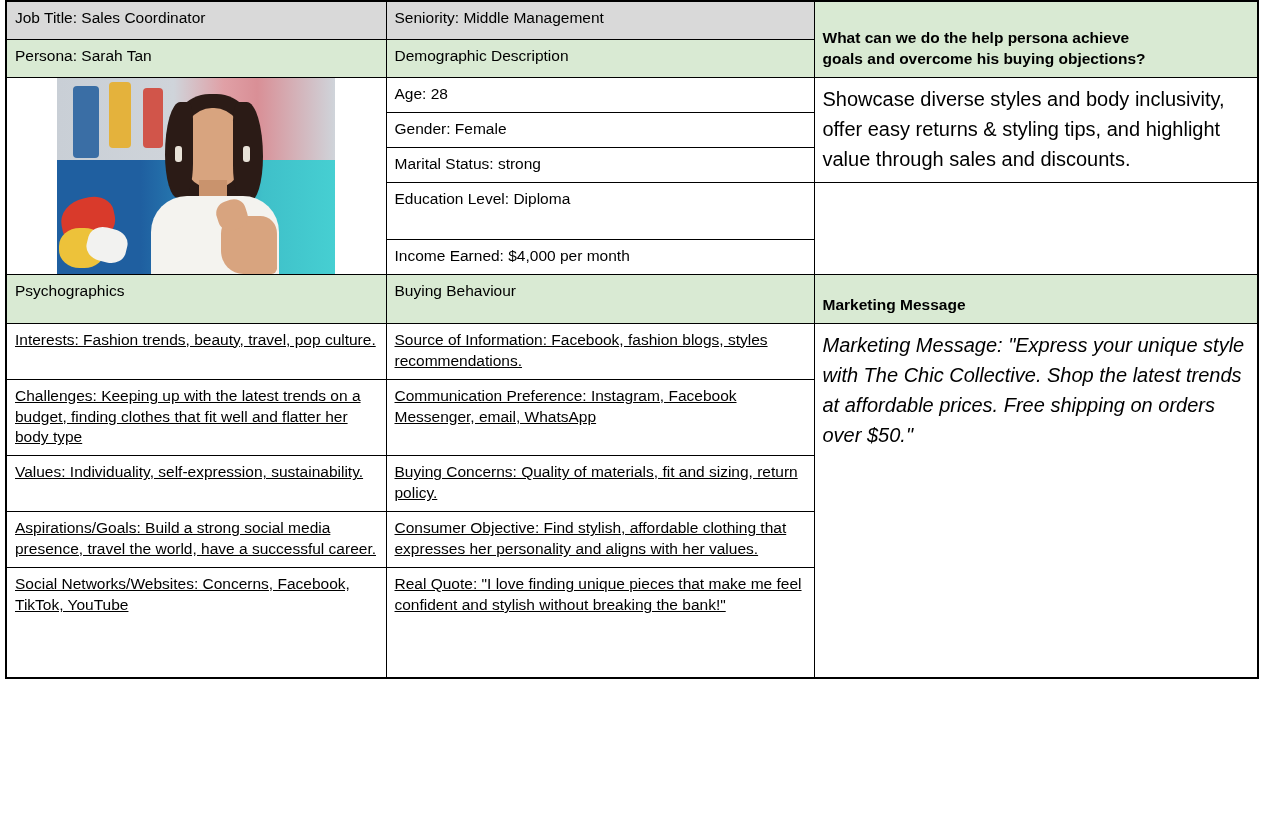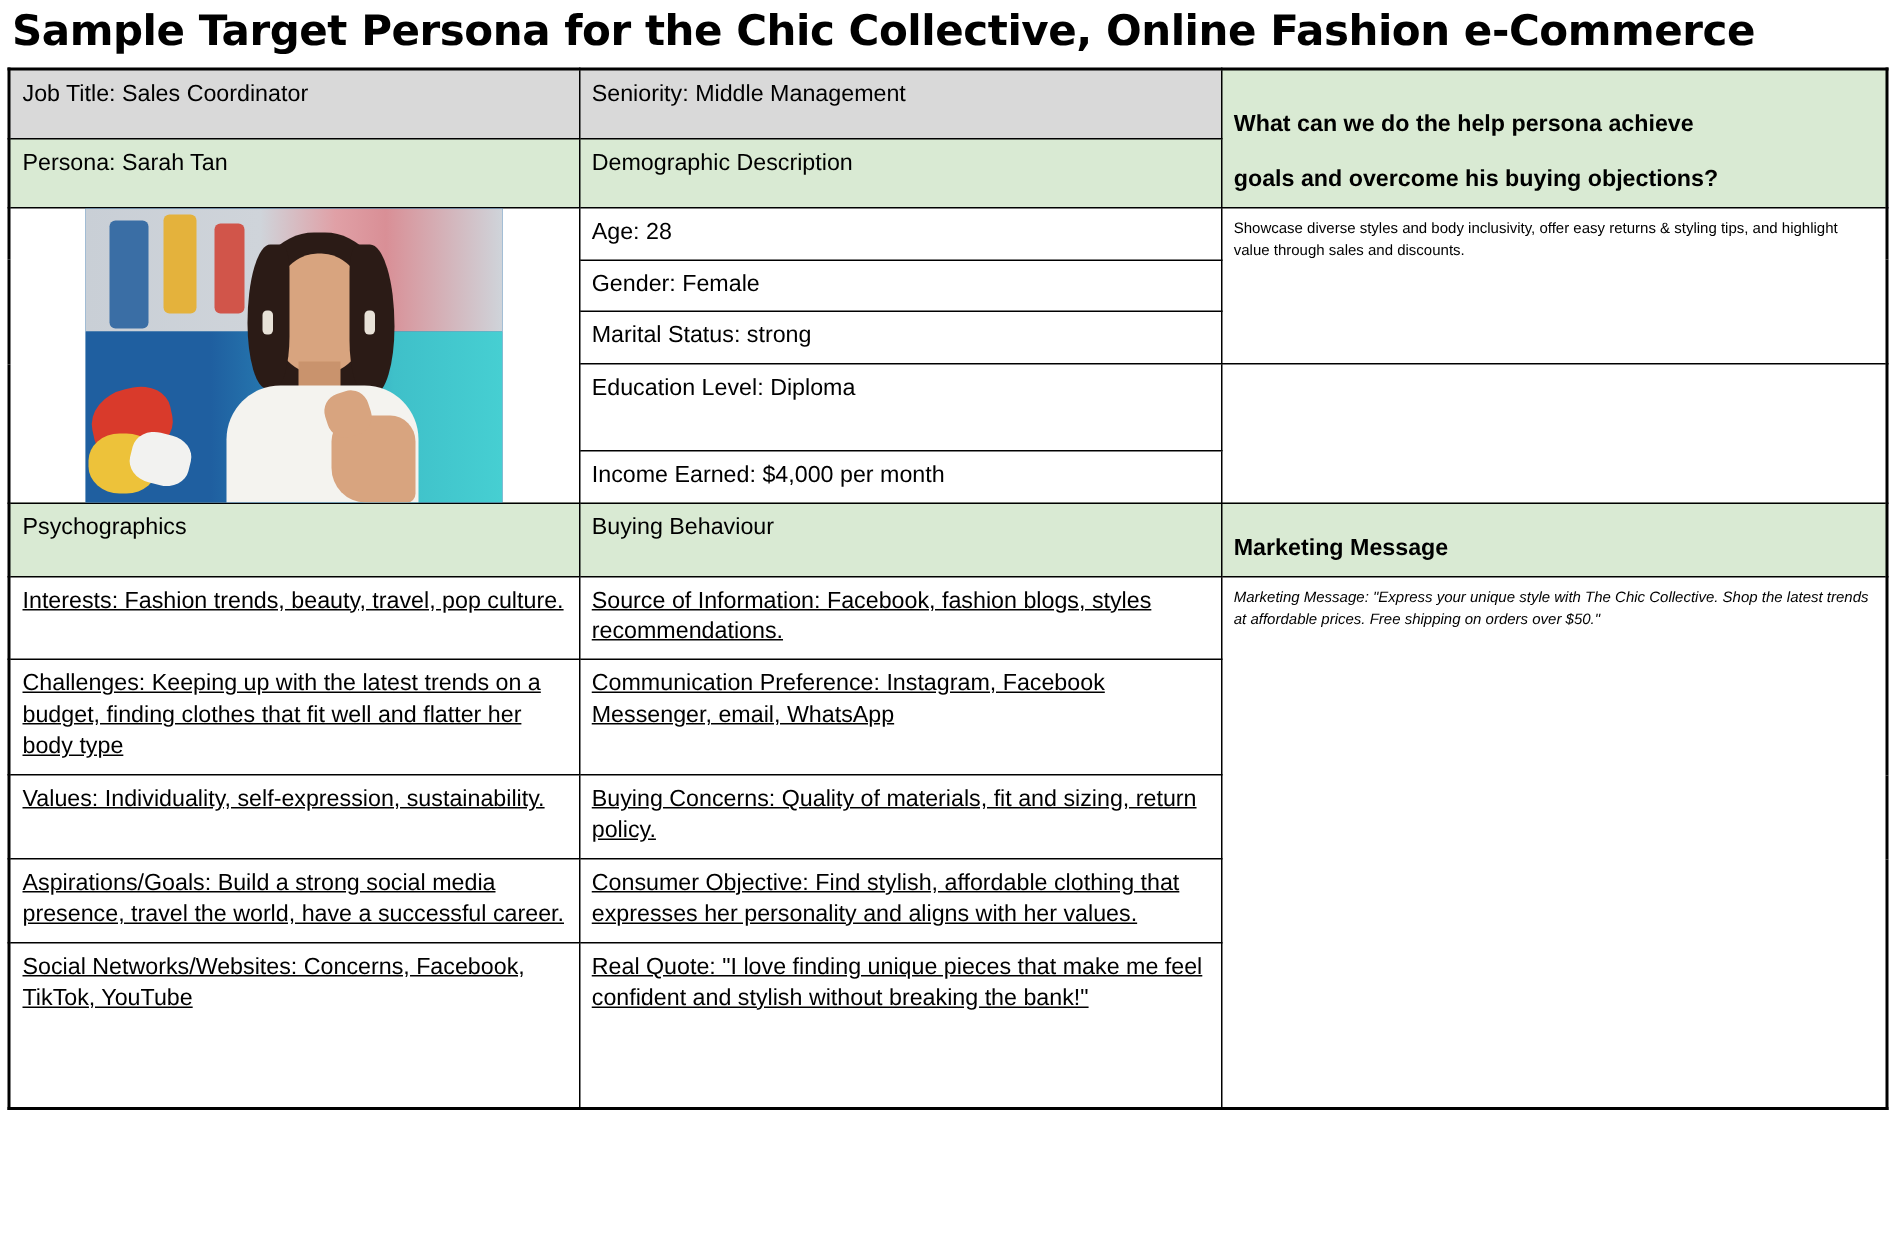--- a/index.html
+++ b/index.html
@@ -155,51 +155,50 @@
   .photo .earring-l {
     position: absolute; left: 50px; top: 58px; width: 7px; height: 16px;
     background: #e8e2d8; border-radius: 3px;
   }
   .photo .earring-r {
     position: absolute; left: 118px; top: 58px; width: 7px; height: 16px;
     background: #e8e2d8; border-radius: 3px;
   }
 
   .center-cell { vertical-align: middle; }
-  .body-text { font-size: 10px; line-height: 1.5; }
+  .body-text { font-size: 20px; line-height: 1.5; }
   .italic { font-style: italic; }
   .mm-cell { vertical-align: middle; }
 </style>
 </head>
 <body>
 
 <div class="page">
 
-  <div class="doc-title">Sample Target Persona for the Chic Collective, Online Fashion e-Commerce</div>
 
   <table class="persona">
     <colgroup>
       <col class="col-a">
         <col class="col-b">
         <col class="col-c">
     </colgroup>
     <tbody>
 
       <tr>
         <td class="grey">
           <b class="lbl">Job Title:</b>
           <span>Sales Coordinator</span>
         </td>
         <td class="grey">
           <b class="lbl">Seniority:</b>
           <span>Middle Management</span>
         </td>
         <td class="green hdr-sm" rowspan="2">
           <div style="margin-top:20px">What can we do the help persona achieve</div>
-          <div style="margin-top:16px">goals and overcome his buying objections?</div>
+          <div style="">goals and overcome his buying objections?</div>
         </td>
       </tr>
 
       <tr>
         <td class="green hdr">
           <span>Persona:</span>
           <span>Sarah Tan</span>
         </td>
         <td class="green hdr">Demographic Description</td>
       </tr>

